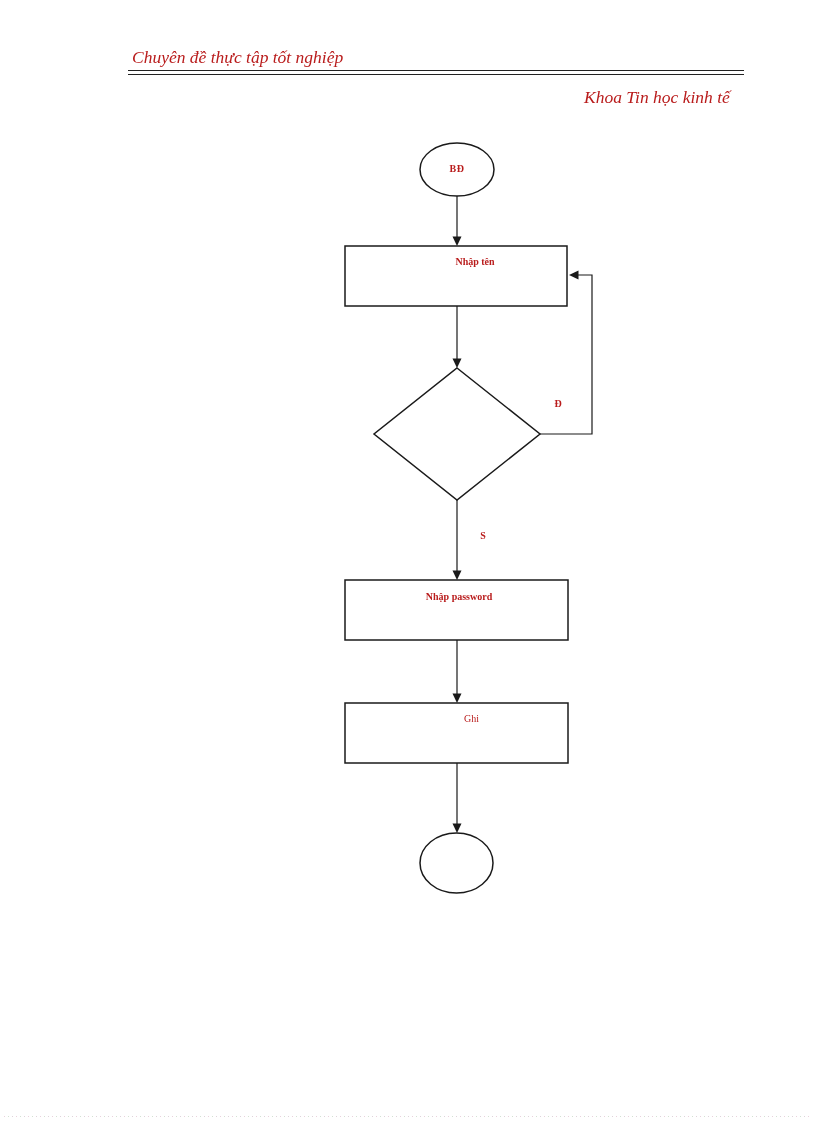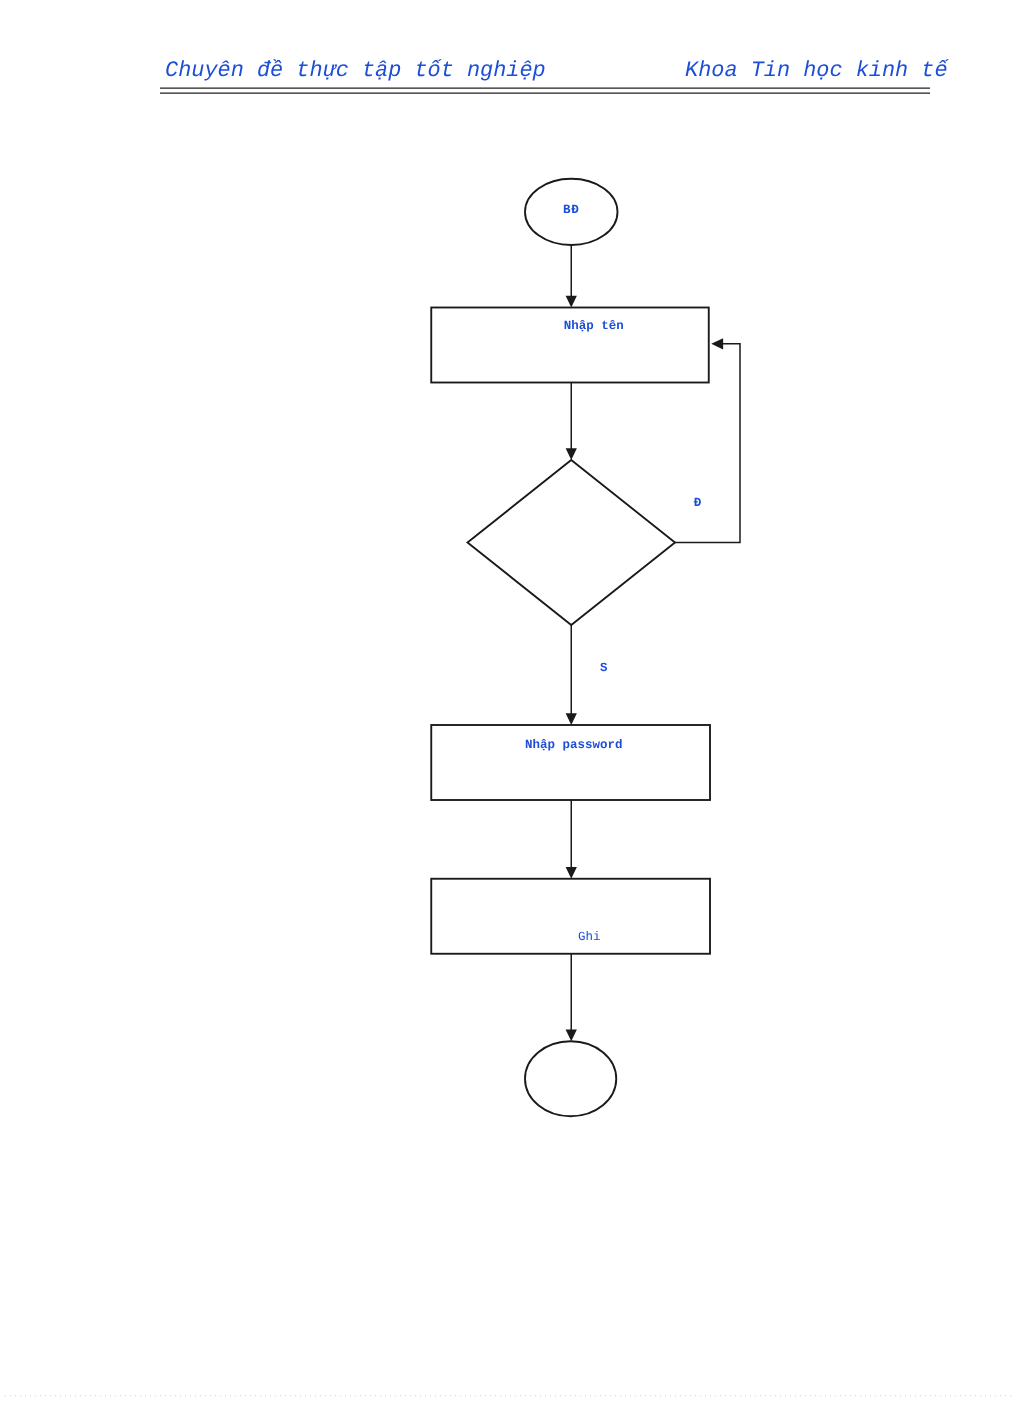--- a/index.html
+++ b/index.html
@@ -5,34 +5,34 @@
   html, body {
     margin: 0;
     padding: 0;
     background: #ffffff;
   }
   .page {
     position: relative;
     width: 816px;
     height: 1123px;
     background: #ffffff;
-    font-family: Liberation Mono, monospace;
-    color: #1d4ed8;
+    font-family: Liberation Serif, serif;
+    color: #b91c1c;
     overflow: hidden;
   }
   
   .hdr-text {
     position: absolute;
     top: 47px;
     font-style: italic;
     font-size: 17.5px;
     white-space: nowrap;
   }
   .hdr-left  { left: 132px; }
-  .hdr-right { left: 548px; }
+  .hdr-right { left: 584px; margin-top: 40px; }
   .hdr-rule {
     position: absolute;
     left: 128px;
     top: 70px;
     width: 616px;
     height: 3px;
     border-top: 1px solid #222;
     border-bottom: 1px solid #222;
   }
   
@@ -76,21 +76,21 @@
     align-items: center;
     justify-content: center;
     letter-spacing: 0.5px;
   }
   .lbl-start    { left: 420px; top: 143px; width: 74px; height: 50px; }
   .lbl-box1     { left: 345px; top: 253px; width: 222px; padding-left: 19px; }
   .lbl-decision { left: 374px; top: 404px; width: 166px; }
   .lbl-yes      { left: 547px; top: 395px; width: 22px; }
   .lbl-no       { left: 472px; top: 527px; width: 22px; }
   .lbl-box2     { left: 345px; top: 588px; width: 228px; }
-  .lbl-box3     { left: 345px; top: 710px; width: 253px; font-weight: normal; margin-top: 32px; }
+  .lbl-box3     { left: 345px; top: 710px; width: 253px; font-weight: normal; }
   .lbl-end      { left: 420px; top: 833px; width: 73px; height: 58px; font-weight: normal; font-size: 16px; letter-spacing: 1px; }
   .decision-line { display: block; }
   
   .footer-dots {
     position: absolute;
     left: 4px;
     top: 1116px;
     width: 808px;
     height: 1px;
     background: repeating-linear-gradient(

